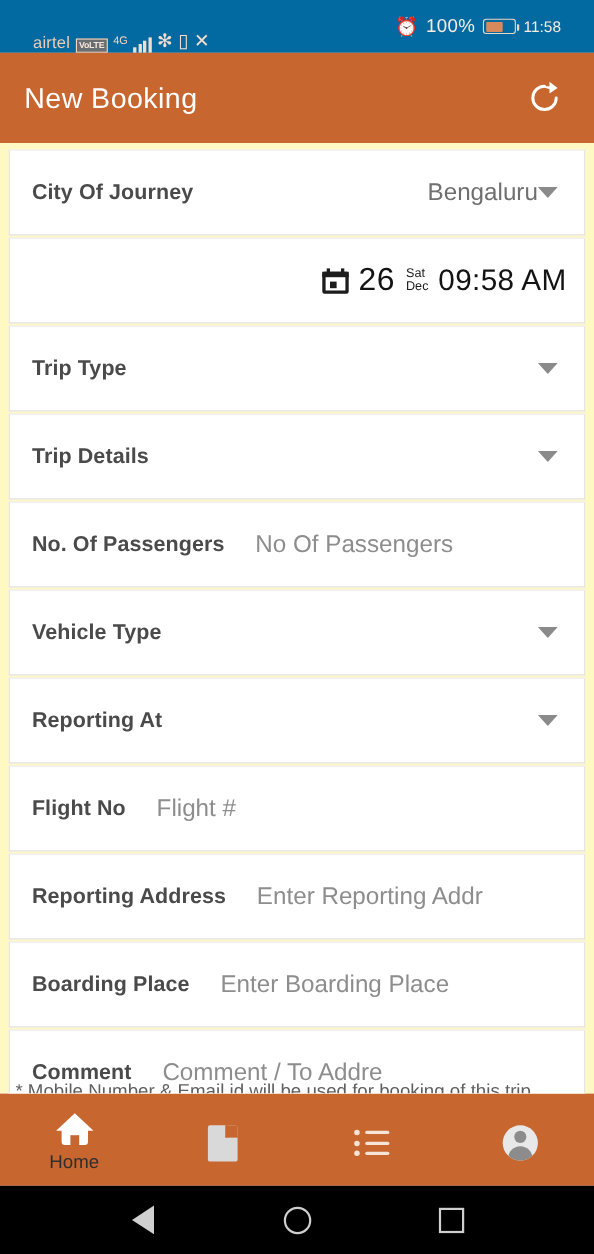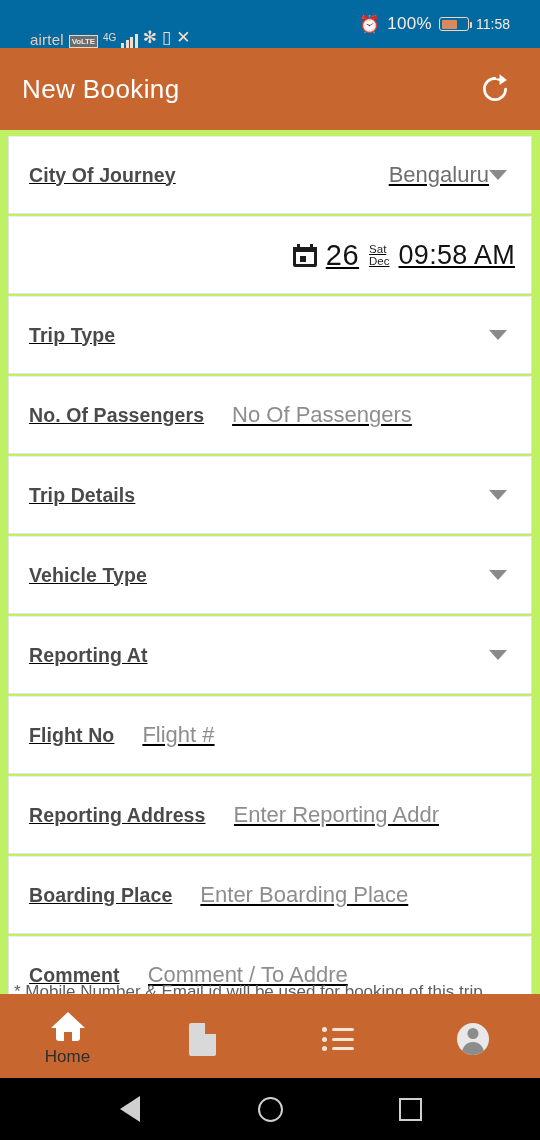--- a/index.html
+++ b/index.html
@@ -50,23 +50,22 @@
     padding:0 22px; flex:0 0 auto;
   }
   .appbar h1 { color:#ffffff; font-size:26px; font-weight:400; letter-spacing:.4px; }
   .refresh-btn {
     margin-left:auto; width:46px; height:46px; display:flex;
     align-items:center; justify-content:center; cursor:pointer;
   }
 
   
   .content {
-    flex:1 1 auto; background:#bef264; overflow:hidden; position:relative;
+    flex:1 1 auto; background:#fef9c3; overflow:hidden; position:relative;
     padding:6px 8px 0 8px;
-    text-decoration:underline;
   }
   .row {
     background:#ffffff; border:1px solid #e2e2e2; border-top-color:#ededed;
     height:78px; display:flex; align-items:center; padding:0 16px 0 20px;
     margin-bottom:2px;
   }
   .row .label {
     font-size:19.5px; font-weight:bold; color:#4a4a4a; letter-spacing:.1px;
     white-space:nowrap;
   }
@@ -219,28 +218,28 @@
       </span>
     </div>
 
     <div class="row">
       <span class="label">Trip Type</span>
       <span class="value right vgap"></span>
       <span class="caret"></span>
     </div>
 
     <div class="row">
+      <span class="label">Trip Details</span>
+      <span class="value right vgap"></span>
+      <span class="caret"></span>
+    </div>
+
+    <div class="row">
       <span class="label">No. Of Passengers</span>
       <span class="value ph vgap">No Of Passengers</span>
-    </div>
-
-    <div class="row">
-      <span class="label">Trip Details</span>
-      <span class="value right vgap"></span>
-      <span class="caret"></span>
     </div>
 
     <div class="row">
       <span class="label">Vehicle Type</span>
       <span class="value right vgap"></span>
       <span class="caret"></span>
     </div>
 
     <div class="row">
       <span class="label">Reporting At</span>

